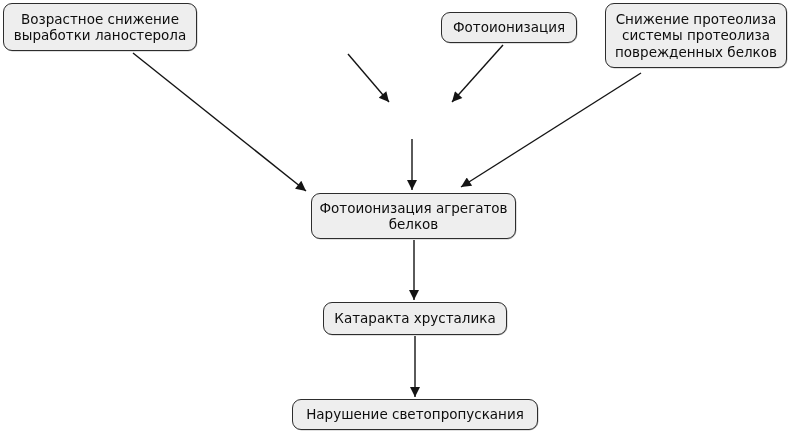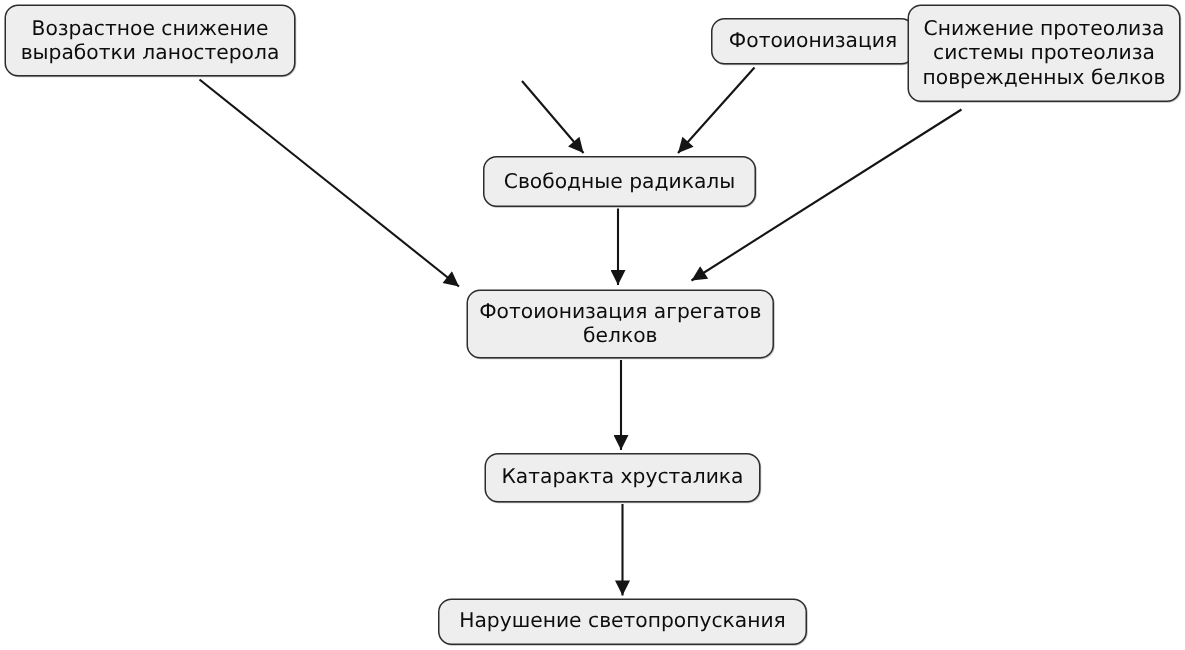--- a/index.html
+++ b/index.html
@@ -27,21 +27,21 @@
     text-align: center;
     font-size: 13.5px;
     line-height: 1.2;
     color: #0d0d0d;
     padding: 2px 6px;
     box-shadow: 0.5px 0.5px 0 rgba(0,0,0,0.25);
   }
   
   #n-lanosterol       { left:   3px; top:   3px; width: 194px; height: 48px; }
   #n-antiradical      { left: 209px; top:   3px; width: 230px; height: 49px; }
-  #n-photoionization  { left: 474px; top:  12px; width: 136px; height: 31px; }
+  #n-photoionization  { left: 441px; top:  12px; width: 136px; height: 31px; }
   #n-proteolysis      { left: 605px; top:   3px; width: 182px; height: 65px; }
   #n-free-radicals    { left: 322px; top: 104px; width: 182px; height: 34px; }
   #n-aggregates       { left: 311px; top: 193px; width: 205px; height: 46px; }
   #n-cataract         { left: 323px; top: 302px; width: 184px; height: 33px; }
   #n-light            { left: 292px; top: 399px; width: 246px; height: 31px; }
   .edges {
     position: absolute;
     left: 0; top: 0;
     width: 790px;
     height: 433px;
@@ -78,23 +78,20 @@
 
 
   <div class="node" id="n-photoionization">
     <span>Фотоионизация</span>
   </div>
 
   <div class="node" id="n-proteolysis">
     <span>Снижение протеолиза системы протеолиза поврежденных белков</span>
   </div>
 
-  <div class="node" id="n-free-radicals">
-    <span>Свободные радикалы</span>
-  </div>
 
   <div class="node" id="n-aggregates">
     <span>Фотоионизация агрегатов белков</span>
   </div>
 
   <div class="node" id="n-cataract">
     <span>Катаракта хрусталика</span>
   </div>
 
   <div class="node" id="n-light">

